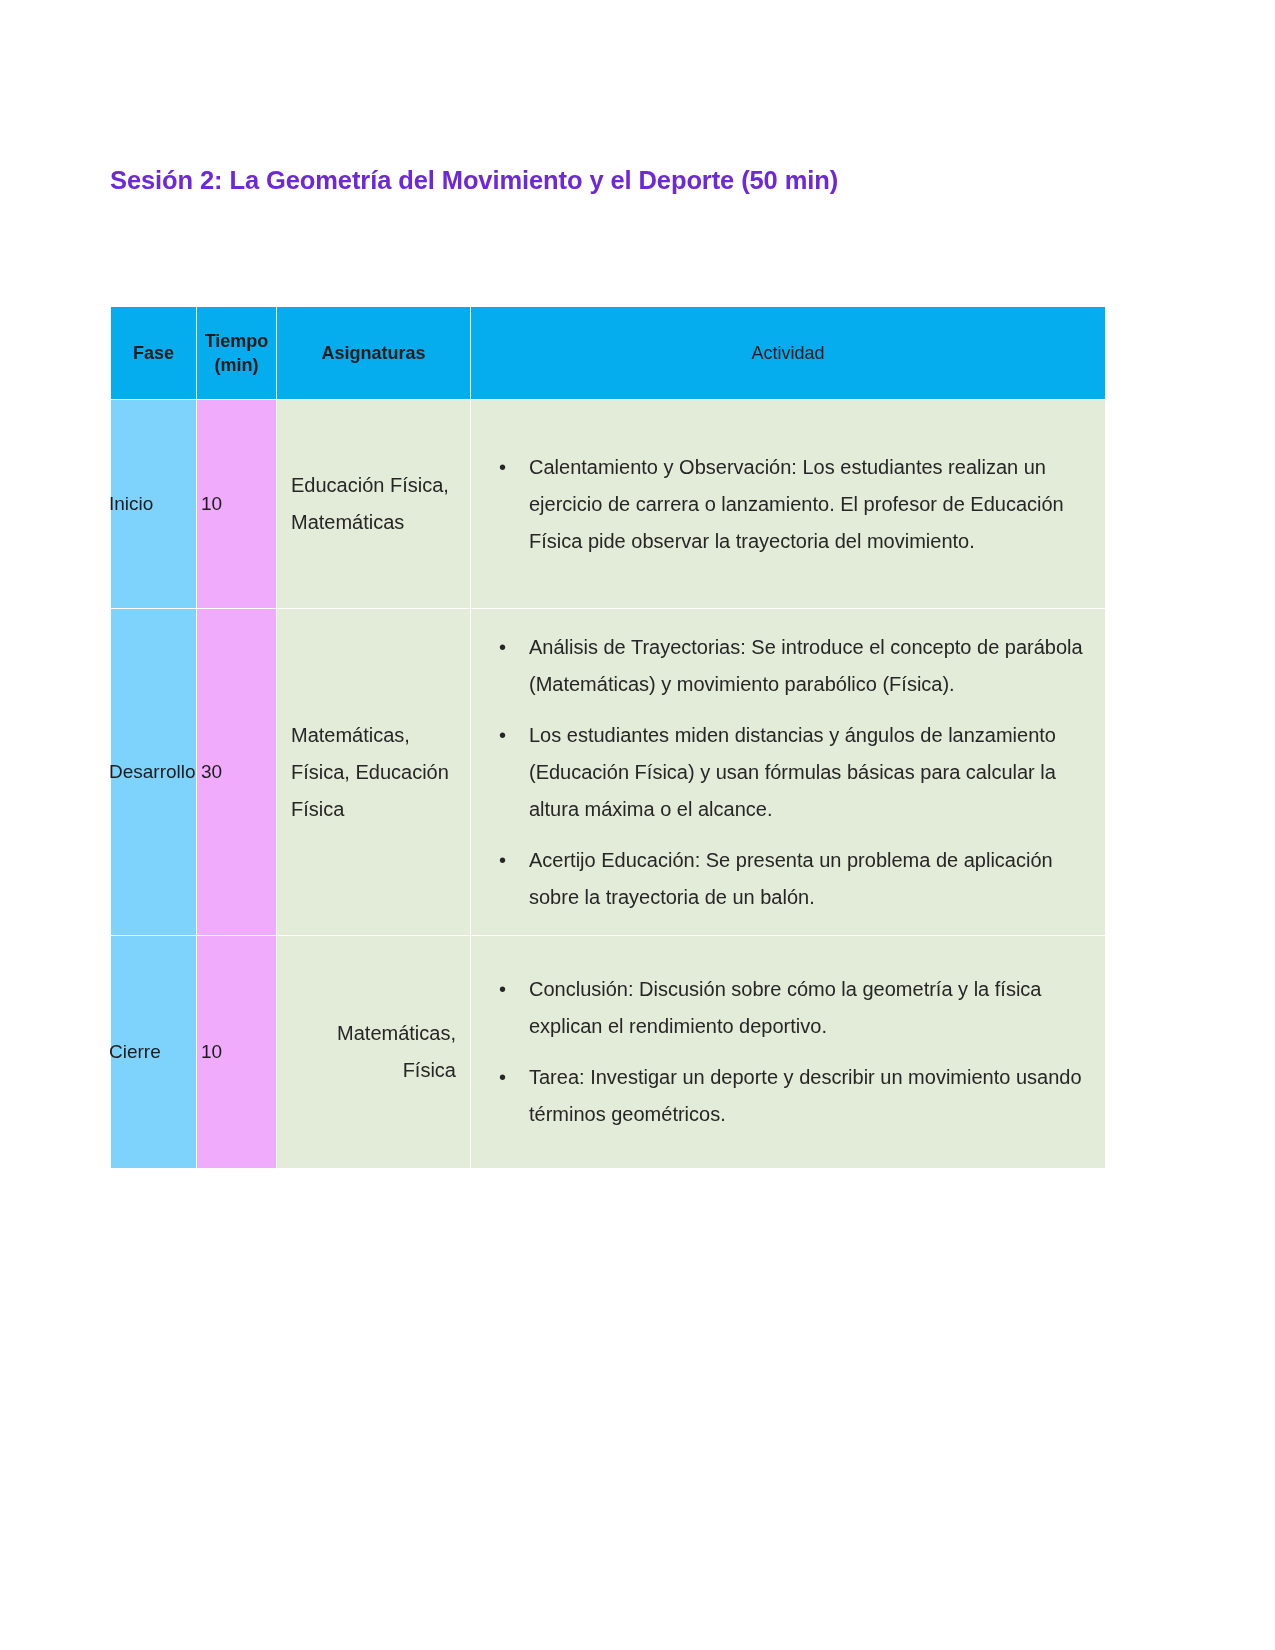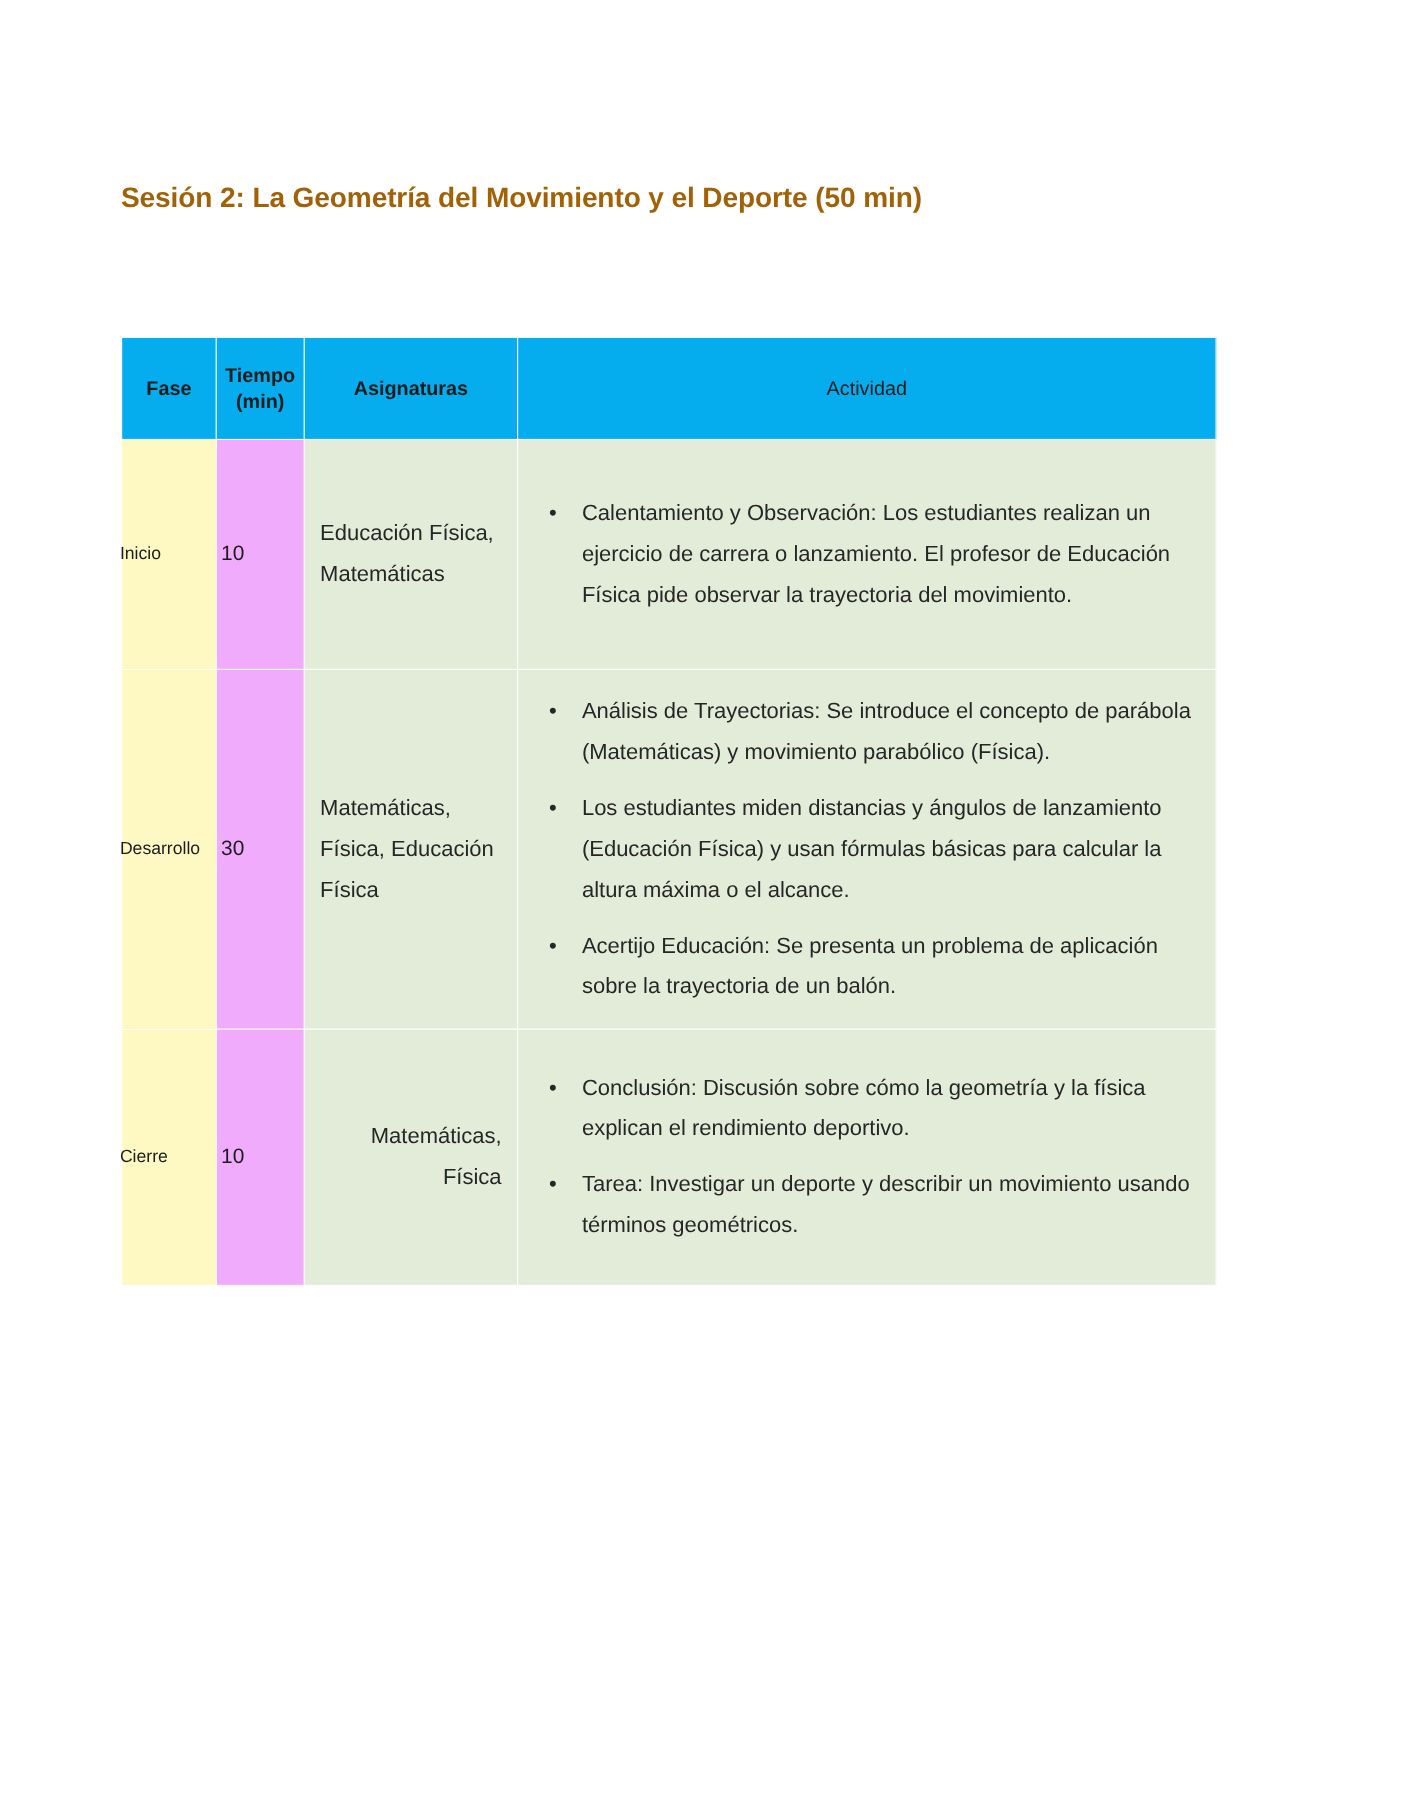--- a/index.html
+++ b/index.html
@@ -25,21 +25,21 @@
 
   
   .doc-title {
     position: absolute;
     left: 110px;
     top: 148px;
     width: 1000px;
     font-size: 25.5px;
     font-weight: bold;
     letter-spacing: -0.1px;
-    color: #a16207;
+    color: #6d28d9;
     line-height: 1.25;
     white-space: nowrap;
   }
 
   
   .schedule-table {
     position: absolute;
     left: 110px;
     top: 306px;
     width: 995px;
@@ -66,23 +66,23 @@
     font-weight: bold;
     text-align: center;
     height: 92px;
     line-height: 1.35;
     padding: 4px 2px;
   }
   thead th.th-actividad { font-weight: normal; }
 
   
   td.cell-fase {
-    background: #fef9c3;
+    background: #7dd3fc;
     color: #1c1c1c;
-    font-size: 16px;
+    font-size: 19px;
     text-align: left;
     padding-left: 0px;
     white-space: nowrap;
     overflow: visible;
     position: relative;
   }
   td.cell-fase .fase-text {
     display: block;
     margin-left: -2px;
   }

